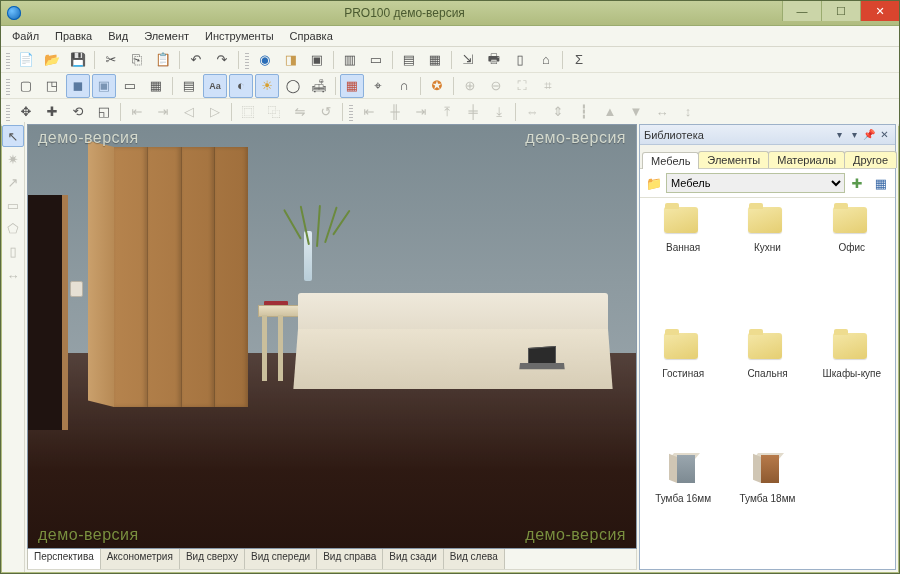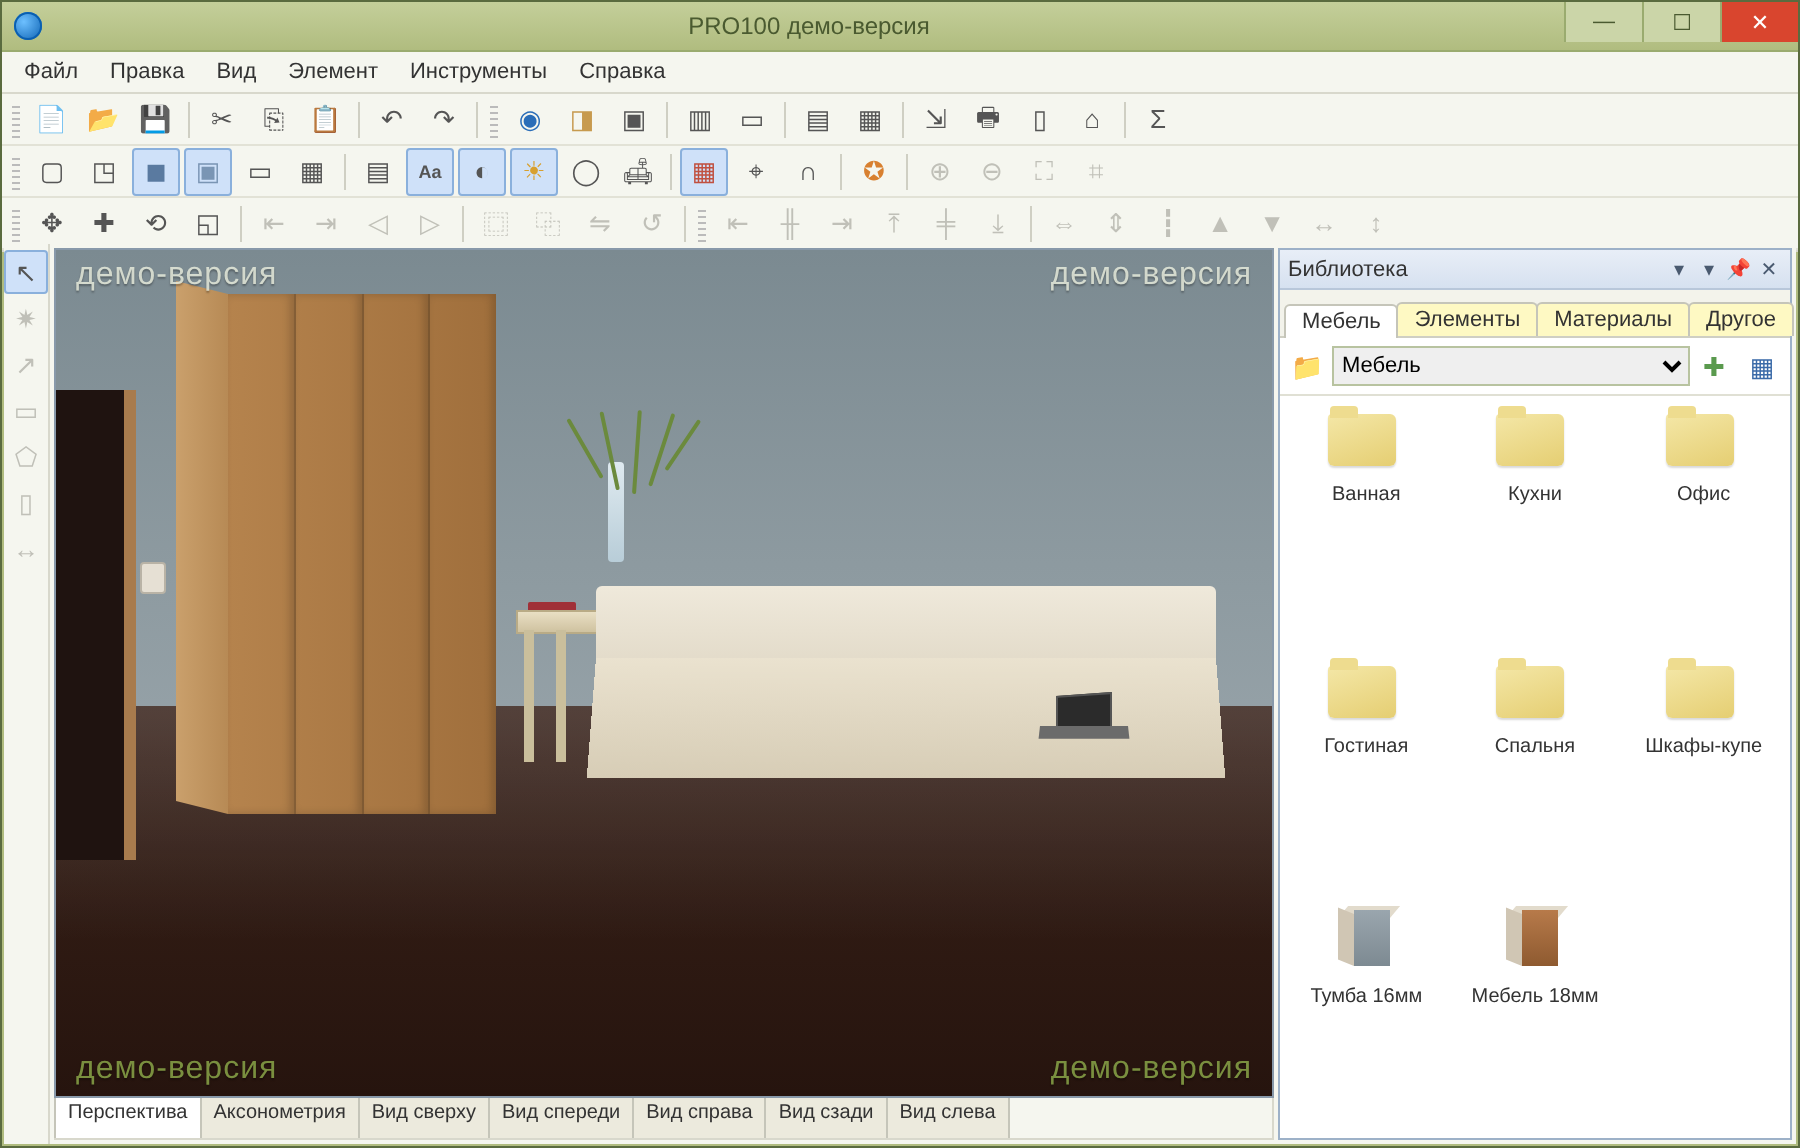--- a/index.html
+++ b/index.html
@@ -343,18 +343,18 @@
             <div class="lbl">Тумба 16мм</div>
           </div>
           <div class="item">
             <div class="thumb">
               <div class="cab b">
                 <div class="top"></div>
                 <div class="side"></div>
                 <div class="front"></div>
               </div>
             </div>
-            <div class="lbl">Мебель 18мм</div>
+            <div class="lbl">Тумба 18мм</div>
           </div>
         </div>
     </div>
   </div>
 </div>
 
 </body></html>

